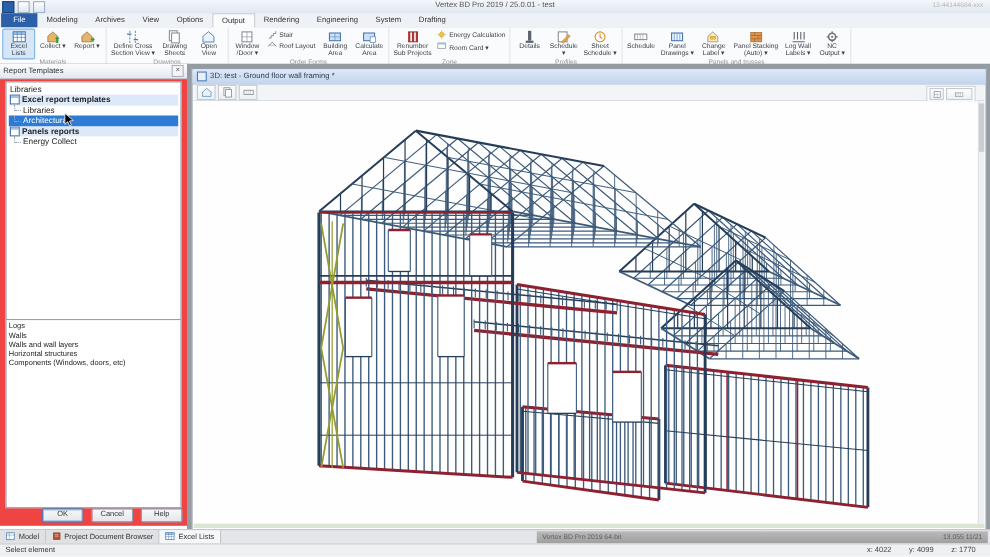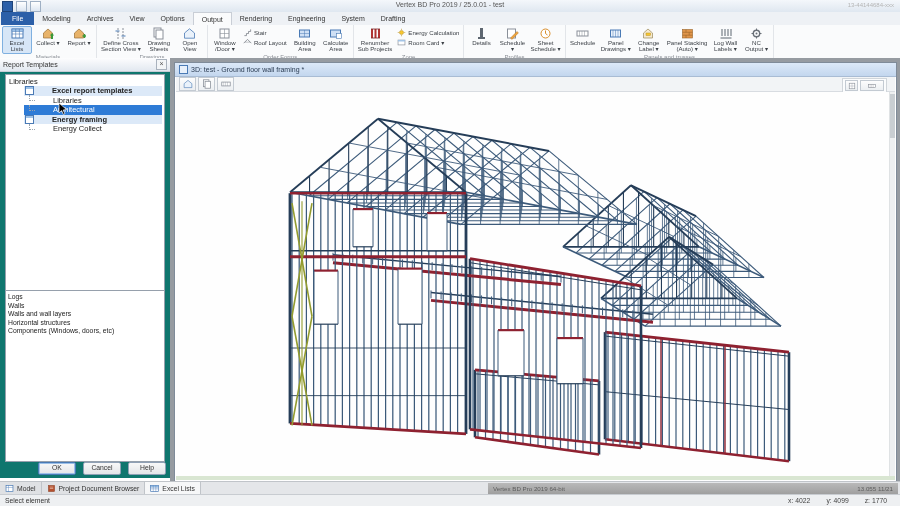--- a/index.html
+++ b/index.html
@@ -26,30 +26,30 @@
   .rg-row{display:flex;align-items:flex-start;gap:1px;flex:1;}
   .rg-label{font-size:6px;color:#8a8f96;text-align:center;height:7px;line-height:7px;white-space:nowrap;}
   .rbtn{display:flex;flex-direction:column;align-items:center;min-width:26px;max-width:42px;
     padding:0 1px;border:1px solid transparent;border-radius:2px;}
   .rbtn .ric{height:13px;display:flex;align-items:center;}
   .rbtn .rlb{font-size:6.1px;line-height:1.05;text-align:center;color:#3a3f45;white-space:pre-line;}
   .rbtn.sel{background:#d7e6f7;border-color:#7fb0e0;}
   .small-col{display:flex;flex-direction:column;gap:1px;padding-top:2px;}
   .rbtn-s{display:flex;align-items:center;gap:2px;font-size:6.1px;color:#3a3f45;height:9px;padding:0 2px;white-space:nowrap;}
   
-  .main-left{position:absolute;left:0;top:58px;width:170px;bottom:28px;background:#0f766e;
+  .main-left{position:absolute;left:0;top:58px;width:170px;bottom:28px;background:#ef4444;
     border-right:1px solid #b9c0c9;}
   .panel-header{height:13px;background:linear-gradient(#fdfdfe,#e2e8f0);border-bottom:1px solid #c6cdd6;
     display:flex;align-items:center;justify-content:space-between;font-size:7px;color:#333;padding:0 3px;}
   .panel-close{width:9px;height:9px;border:1px solid #a9b2bd;background:#f3f5f7;font-size:7px;
     line-height:7px;text-align:center;color:#555;}
   .tree-box{position:absolute;left:5px;right:5px;top:16px;height:212px;background:#fff;
     border:1px solid #96a0ac;font-size:7.5px;overflow:hidden;padding:2px;}
   .lib-label{height:9px;line-height:9px;color:#222;padding-left:1px;}
-  .tree-row{height:9.5px;display:flex;align-items:center;gap:18px;color:#222;white-space:nowrap;padding-left:1px;margin-left:16px;}
+  .tree-row{height:9.5px;display:flex;align-items:center;gap:2px;color:#222;white-space:nowrap;padding-left:1px;}
   .tree-row.folder{font-weight:bold;background:#dce9f8;}
   .tree-row.selected{background:#2e7bd6;color:#fff;}
   .tree-elbow{width:5px;height:5px;border-left:1px dotted #9aa4ae;border-bottom:1px dotted #9aa4ae;margin-left:4px;margin-top:-4px;}
   .wb-ic{width:7px;height:7px;border:1px solid #4a7ab5;background:#fff;box-shadow:inset 0 2px 0 #9fc3e8;}
   .desc-box{position:absolute;left:5px;right:5px;top:232px;height:166px;background:#fff;
     border:1px solid #96a0ac;font-size:6.8px;line-height:8.5px;padding:2px;color:#222;}
   .panel-btns{position:absolute;left:0;right:0;top:404px;display:flex;gap:7px;justify-content:center;padding-left:34px;}
   .pbtn{min-width:28px;height:11px;font-size:6.8px;line-height:10px;text-align:center;
     background:linear-gradient(#f8f8f8,#e4e6e9);border:1px solid #8fa0b5;border-radius:2px;color:#333;padding:0 4px;}
   .pbtn.default{border-color:#4a7ab5;box-shadow:inset 0 0 0 1px #9cc0e8;}
@@ -377,21 +377,21 @@
         <div class="tree-row">
           <span class="tree-elbow"></span>
           <span>Libraries</span>
         </div>
         <div class="tree-row selected">
           <span class="tree-elbow"></span>
           <span>Architectural</span>
         </div>
         <div class="tree-row folder">
           <span class="wb-ic"></span>
-          <span>Energy framing</span>
+          <span>Panels reports</span>
         </div>
         <div class="tree-row">
           <span class="tree-elbow"></span>
           <span>Energy Collect</span>
         </div>
       </div>
   </div>
   <div class="desc-box" id="descbox">
       <div>Logs</div>
       <div>Walls</div>

